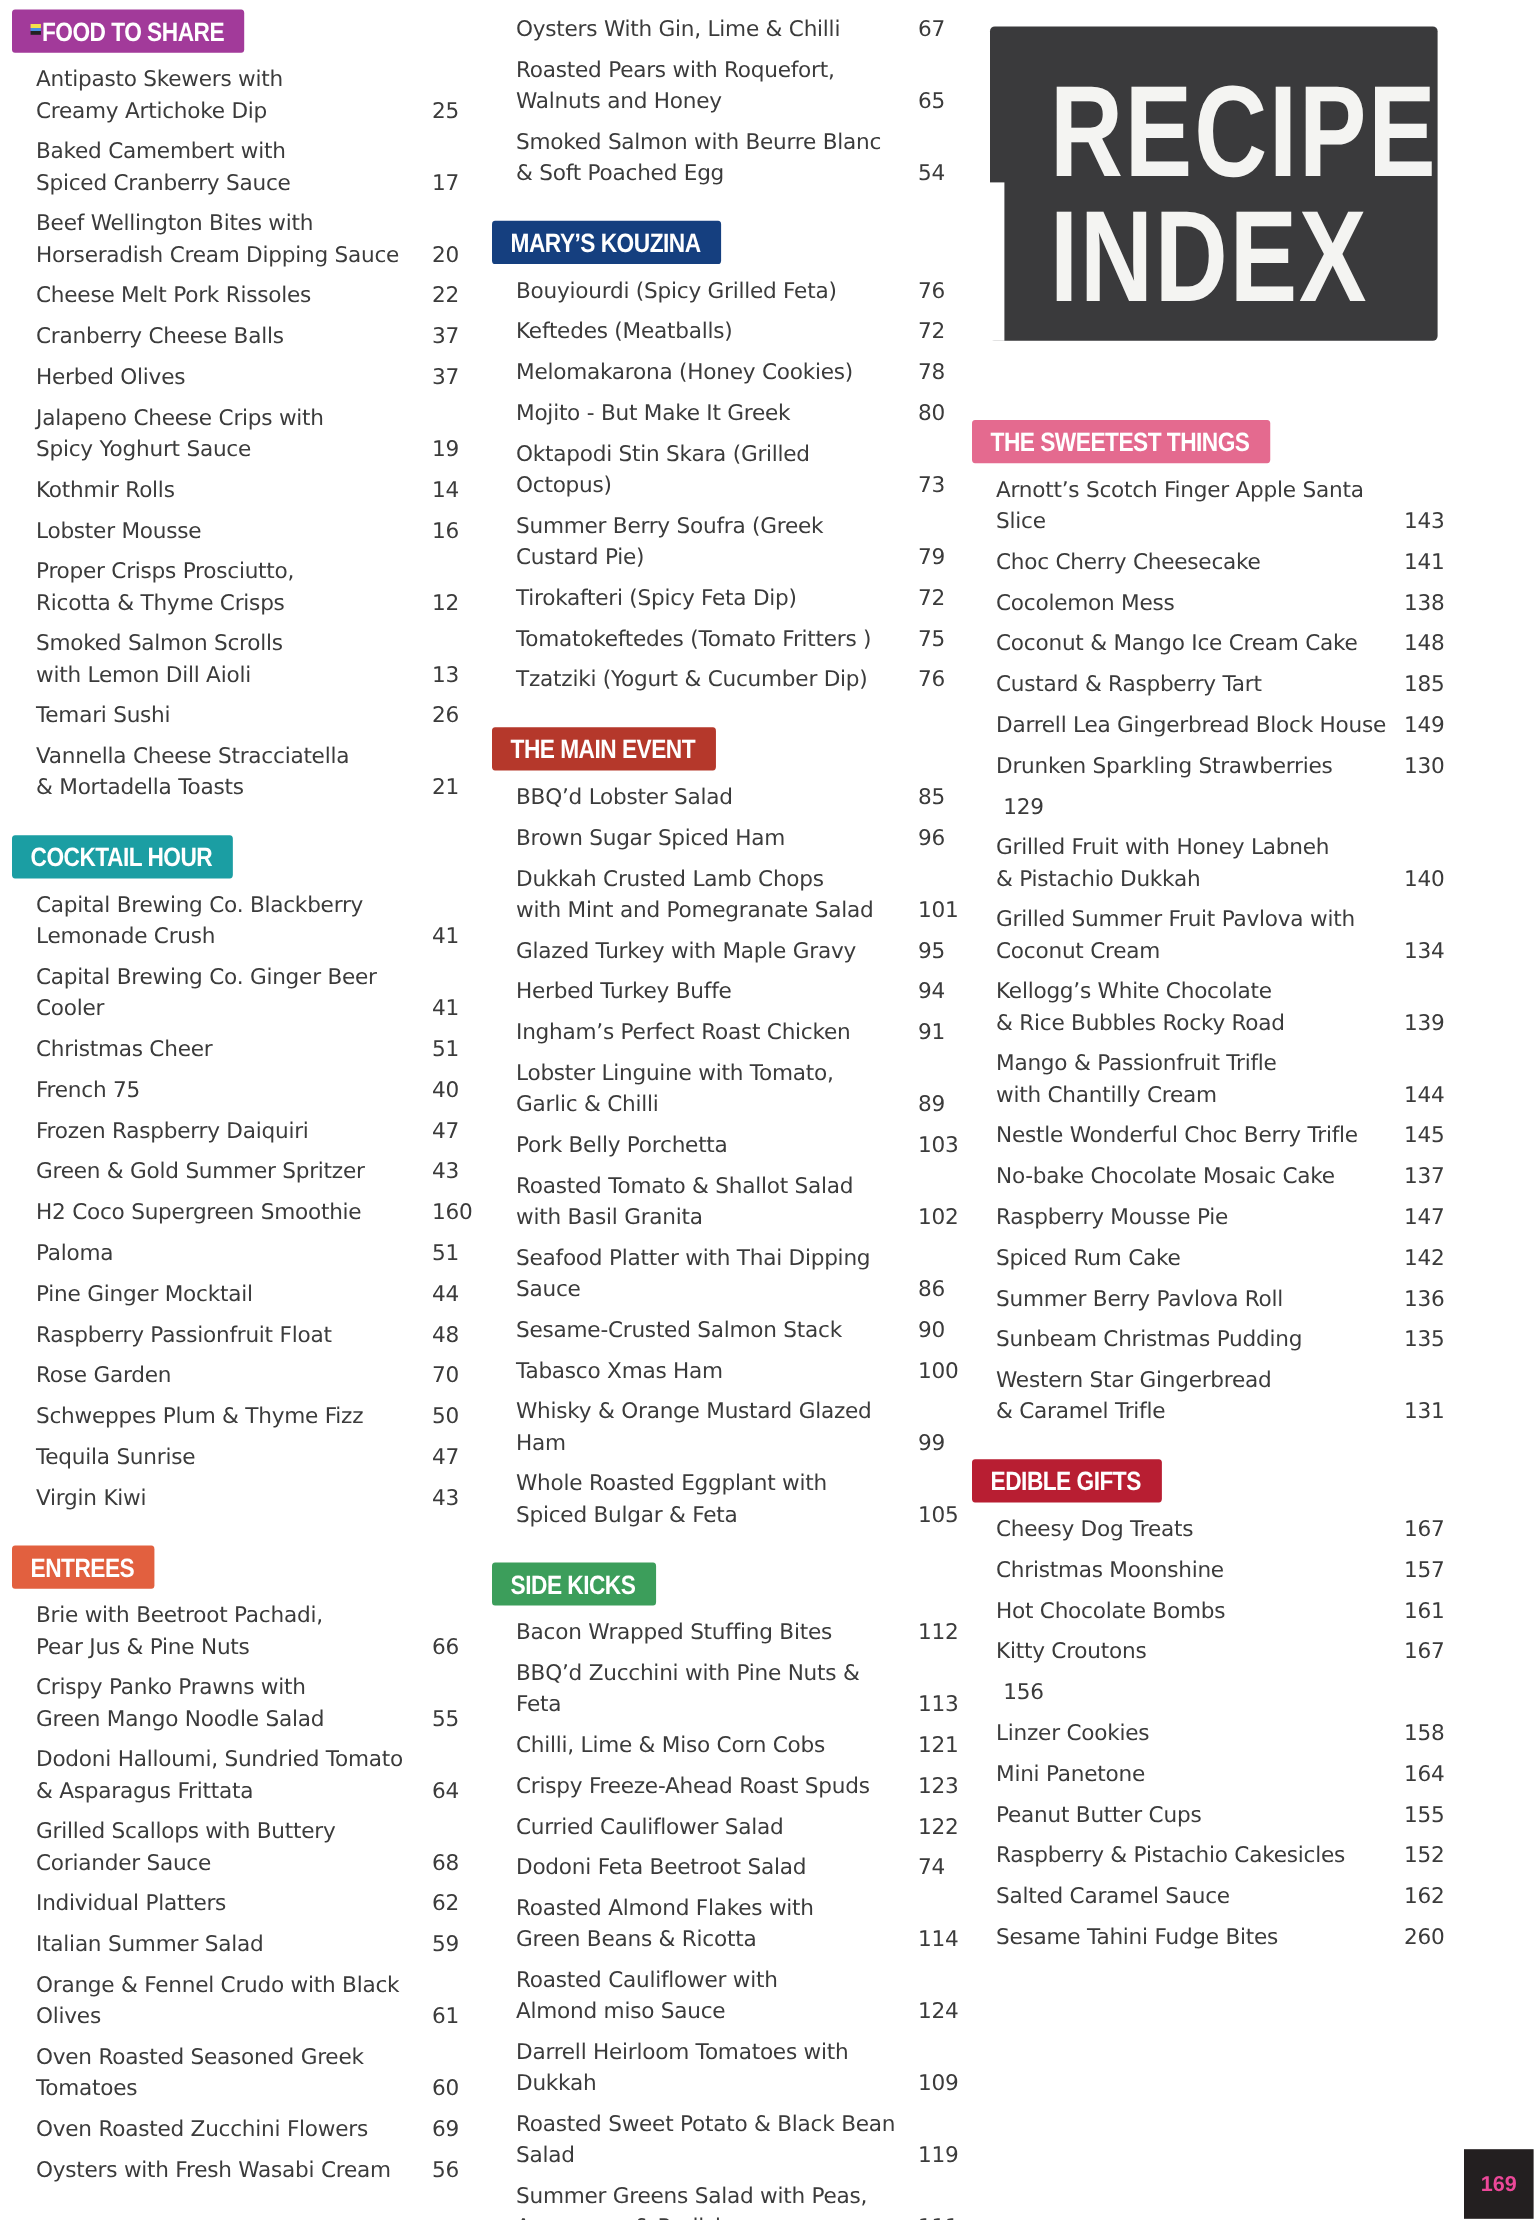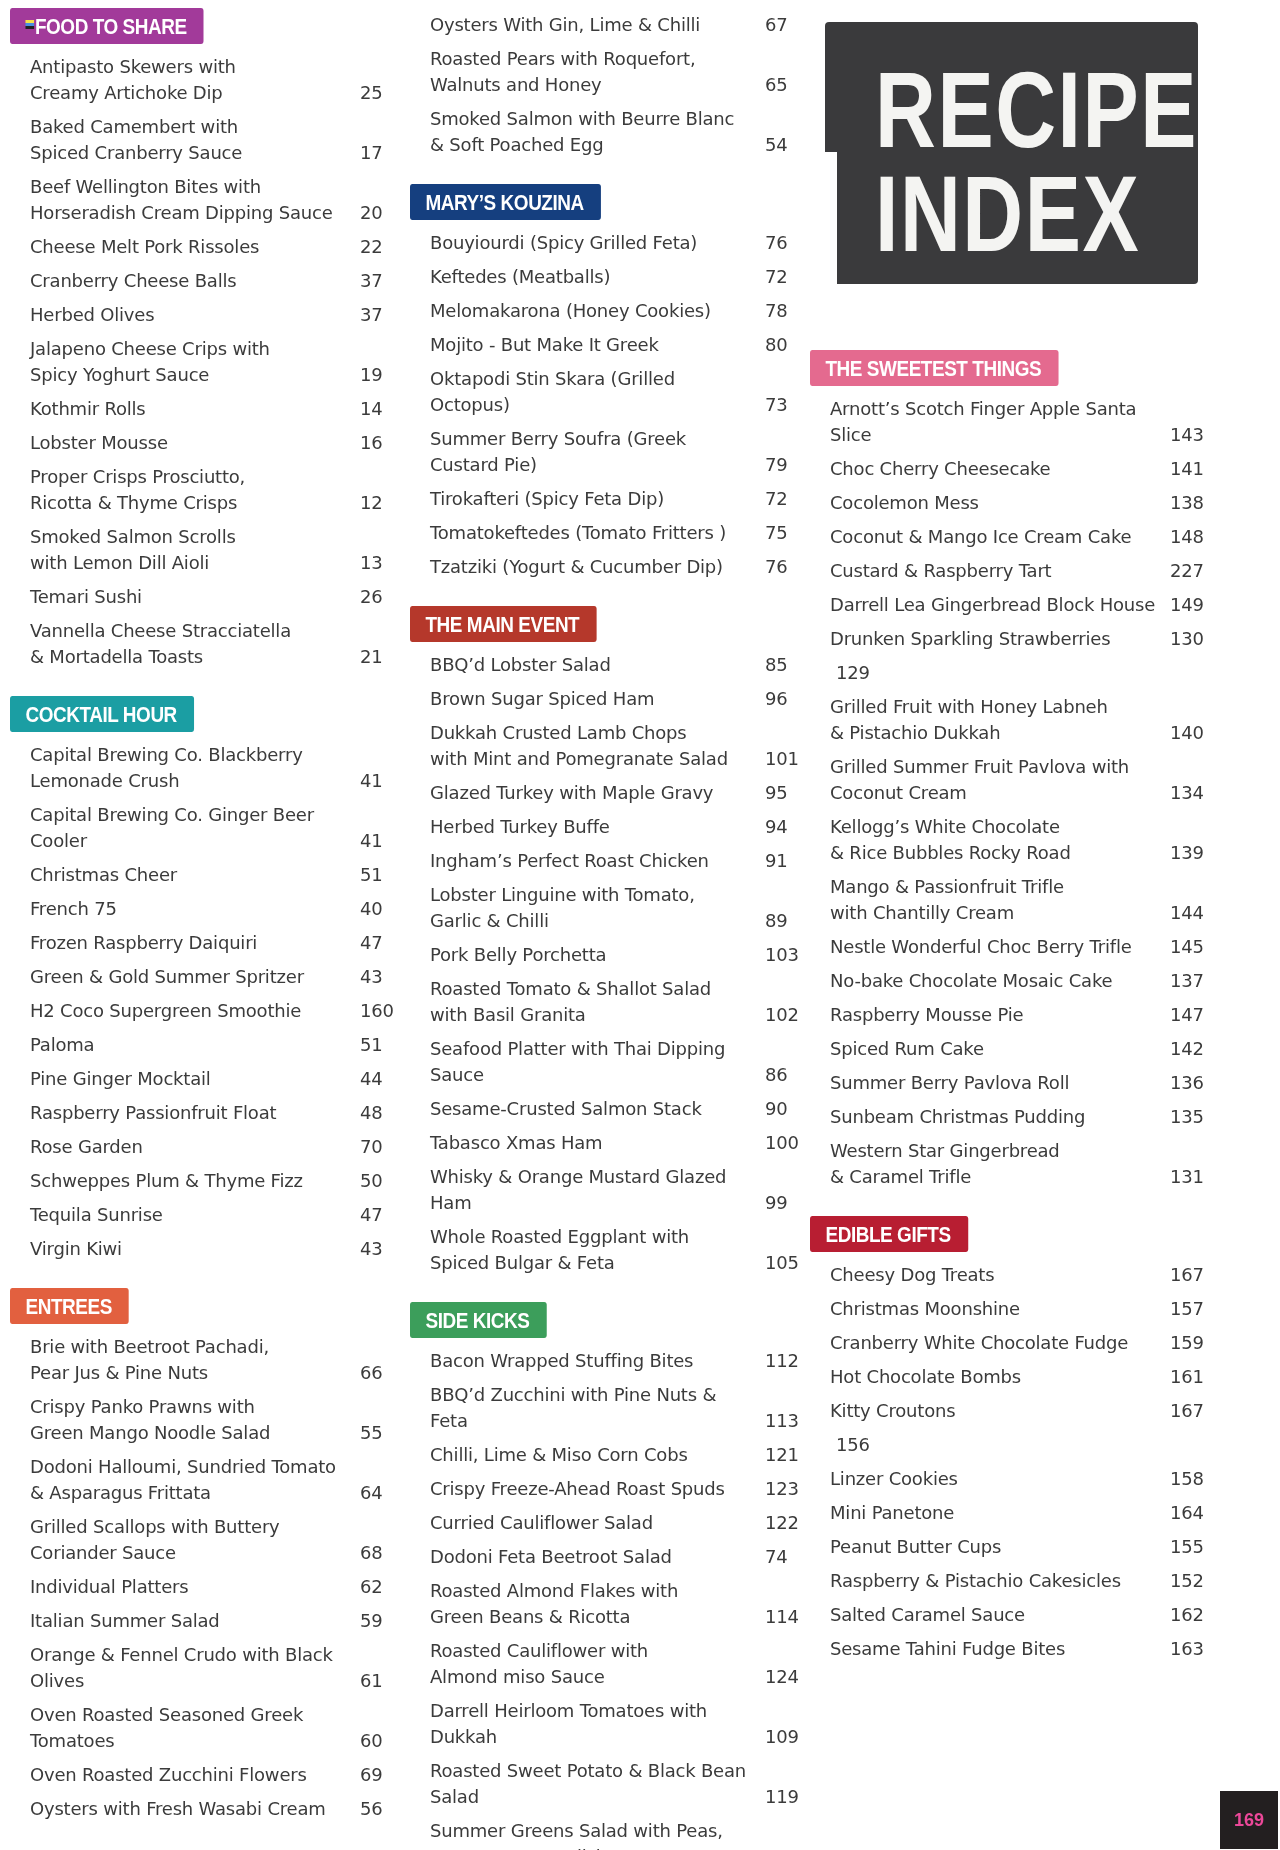--- a/index.html
+++ b/index.html
@@ -421,21 +421,21 @@
         <li class="item">
           <span class="item-name">Cocolemon Mess</span>
           <span class="item-page">138</span>
         </li>
         <li class="item">
           <span class="item-name">Coconut &amp; Mango Ice Cream Cake</span>
           <span class="item-page">148</span>
         </li>
         <li class="item">
           <span class="item-name">Custard &amp; Raspberry Tart</span>
-          <span class="item-page">227</span>
+          <span class="item-page">185</span>
         </li>
         <li class="item">
           <span class="item-name">Darrell Lea Gingerbread Block House</span>
           <span class="item-page">149</span>
         </li>
         <li class="item">
           <span class="item-name">Drunken Sparkling Strawberries</span>
           <span class="item-page">130</span>
         </li>
         <li class="item">
@@ -498,24 +498,20 @@
     <ul class="items">
         <li class="item">
           <span class="item-name">Cheesy Dog Treats</span>
           <span class="item-page">167</span>
         </li>
         <li class="item">
           <span class="item-name">Christmas Moonshine</span>
           <span class="item-page">157</span>
         </li>
         <li class="item">
-          <span class="item-name">Cranberry White Chocolate Fudge</span>
-          <span class="item-page">159</span>
-        </li>
-        <li class="item">
           <span class="item-name">Hot Chocolate Bombs</span>
           <span class="item-page">161</span>
         </li>
         <li class="item">
           <span class="item-name">Kitty Croutons</span>
           <span class="item-page">167</span>
         </li>
         <li class="item">
           <span class="item-page">156</span>
         </li>
@@ -534,19 +530,19 @@
         <li class="item">
           <span class="item-name">Raspberry &amp; Pistachio Cakesicles</span>
           <span class="item-page">152</span>
         </li>
         <li class="item">
           <span class="item-name">Salted Caramel Sauce</span>
           <span class="item-page">162</span>
         </li>
         <li class="item">
           <span class="item-name">Sesame Tahini Fudge Bites</span>
-          <span class="item-page">163</span>
+          <span class="item-page">260</span>
         </li>
       </ul>
   </section>
 </div>
 
 <div class="page-number">169</div>
 
 </body></html>

